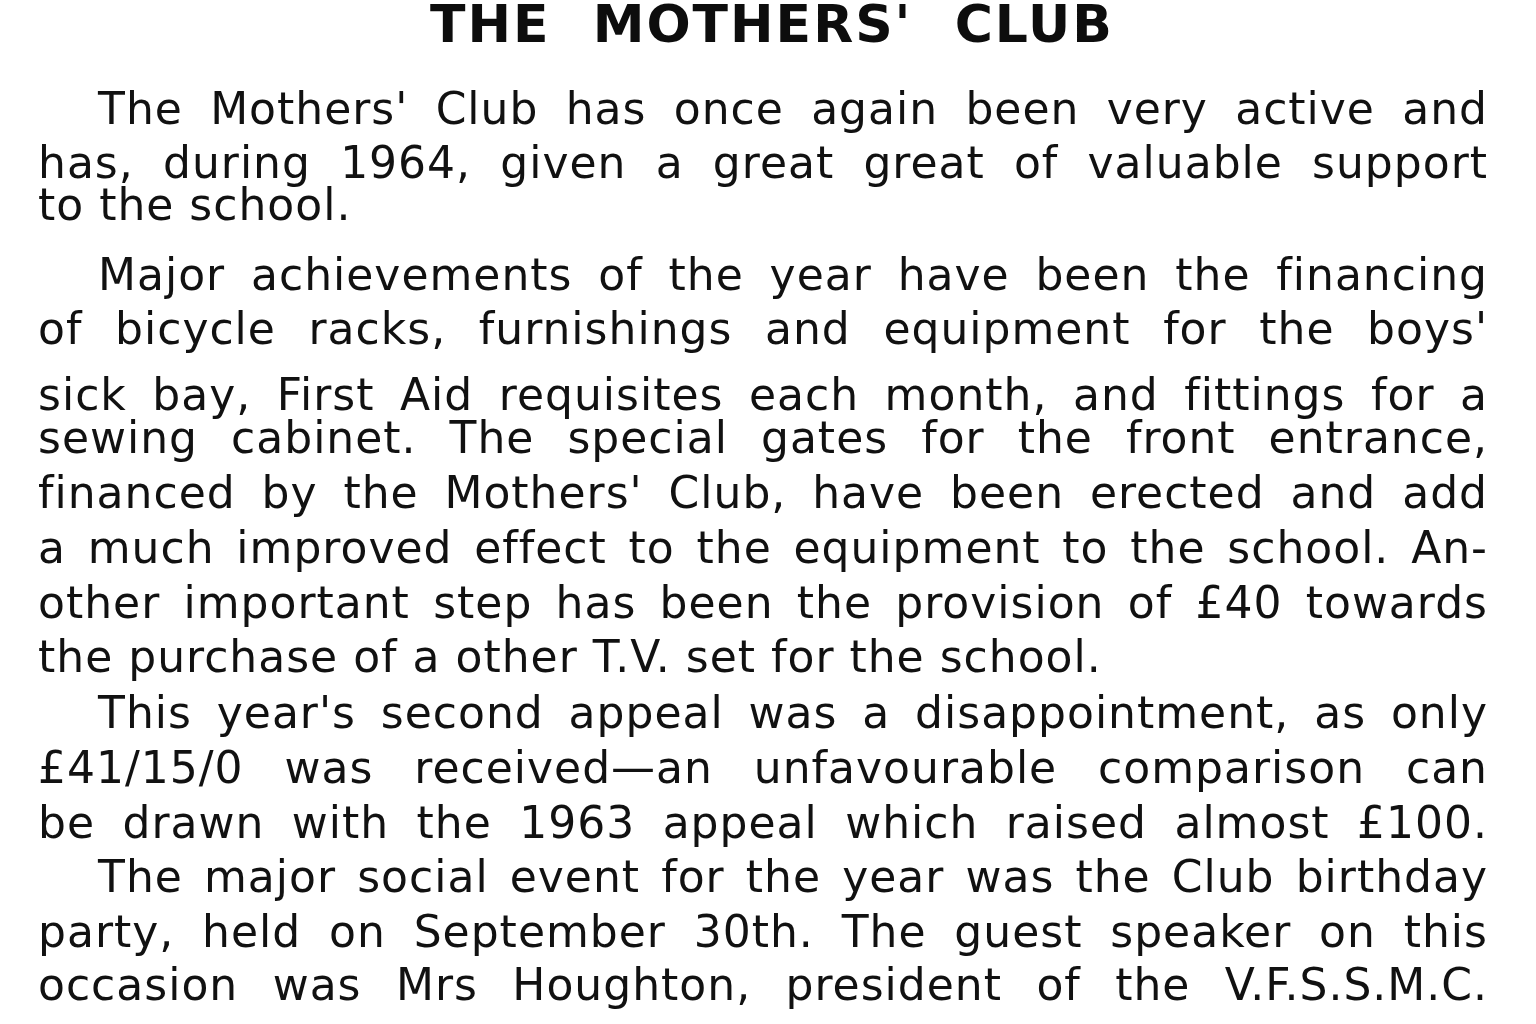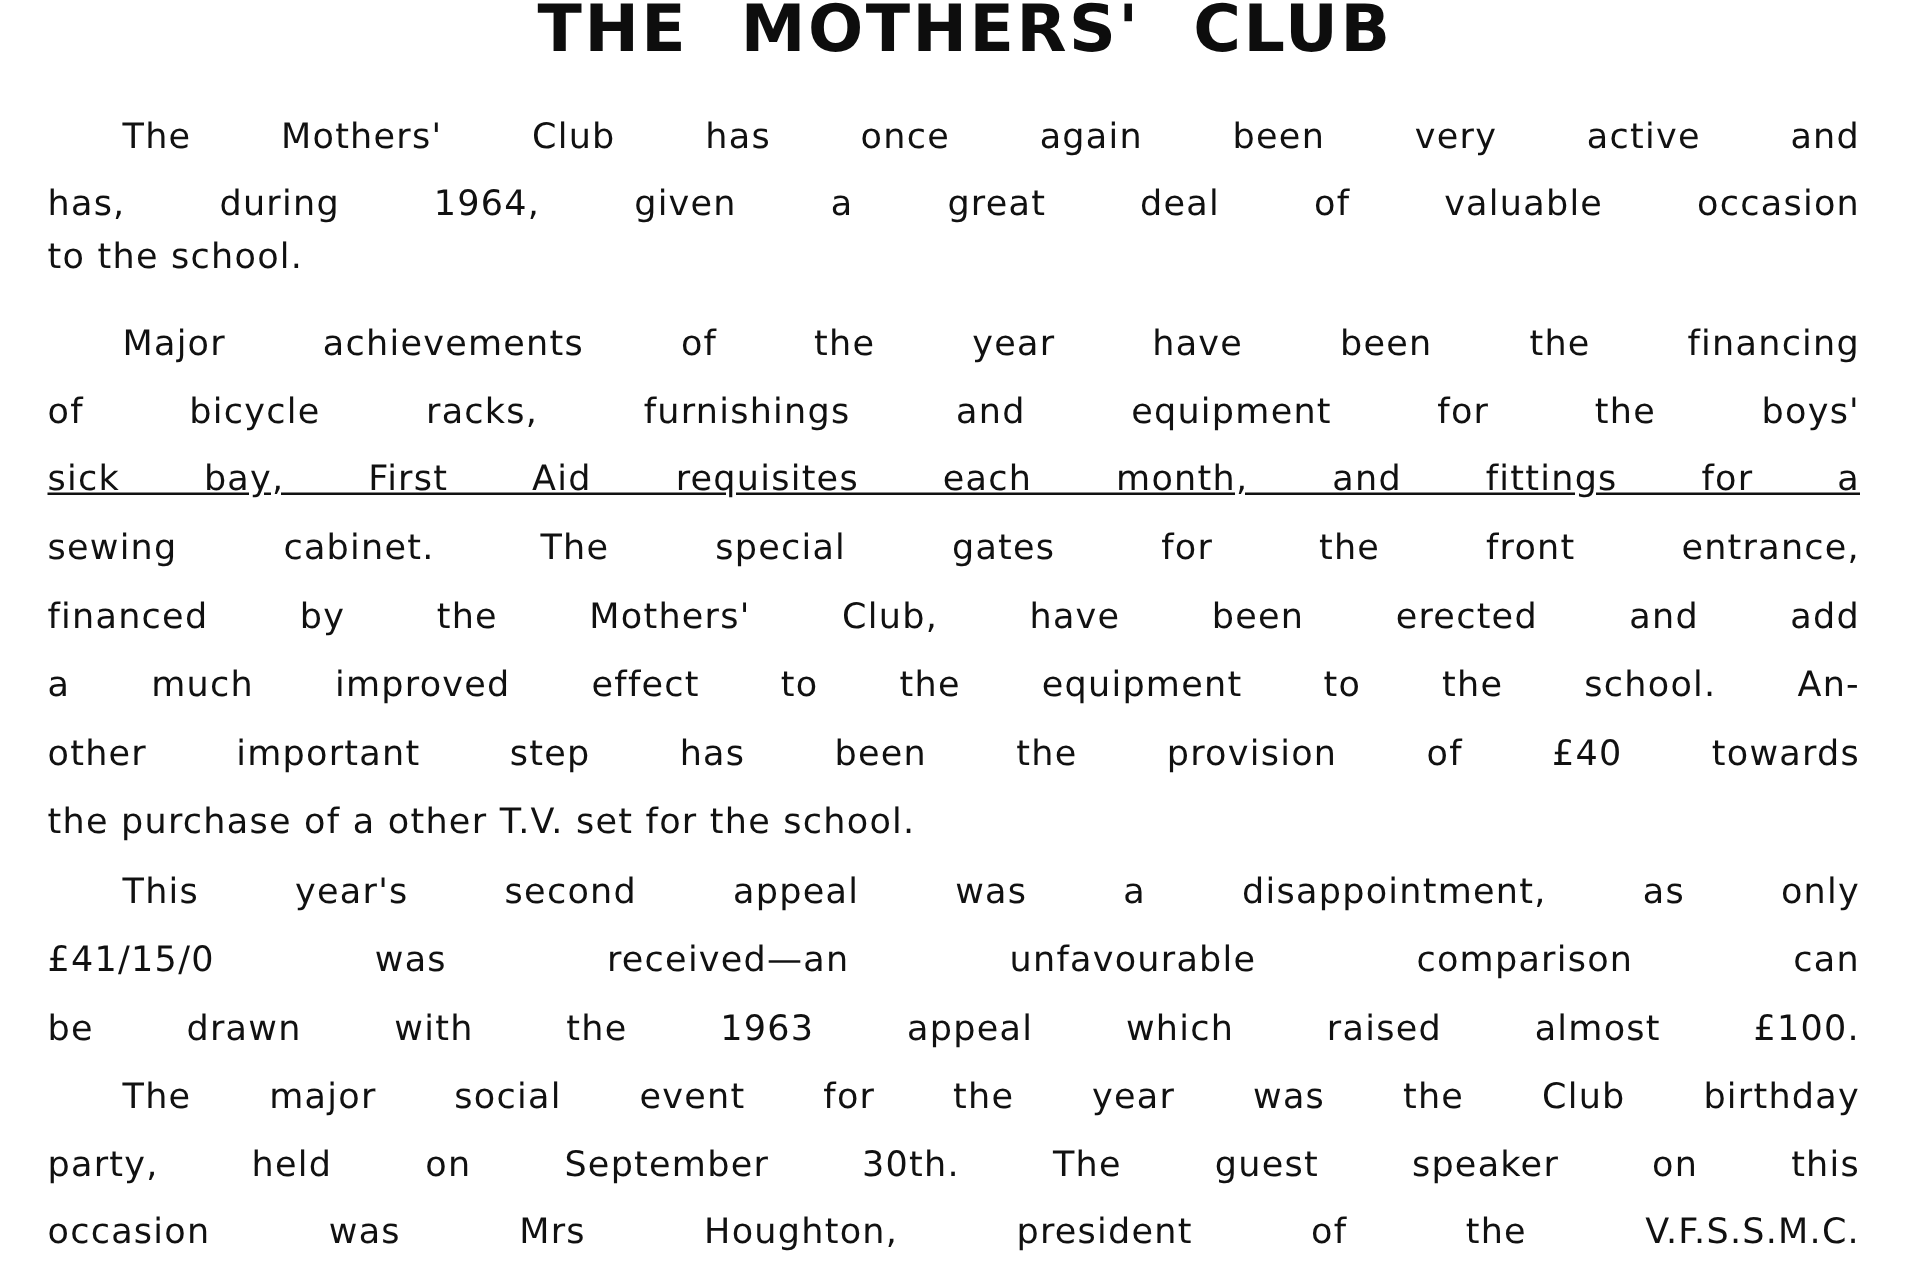--- a/index.html
+++ b/index.html
@@ -35,21 +35,21 @@
       word-spacing: 22px;
       line-height: 64px;
       color: #0d0d0d;
       margin: 0;
       padding-left: 4px;
     }
     .line {
       position: absolute;
       left: 38px;
       width: 1450px;
-      font-size: 28px;
+      font-size: 44px;
       line-height: 54px;
       height: 54px;
       white-space: nowrap;
       text-align: justify;
       text-align-last: justify;
       letter-spacing: 1px;
       color: #111111;
       overflow: visible;
     }
     .line.indent {
@@ -61,28 +61,28 @@
     }
   </style>
 </head>
 <body>
 
 <div class="page">
   <h1 class="title">THE MOTHERS' CLUB</h1>
 
   <div>
     <div class="line indent" style="top:82px;">The Mothers' Club has once again been very active and</div>
-    <div class="line" style="top:136px;">has, during 1964, given a great deal of valuable occasion</div>
+    <div class="line" style="top:136px;">has, during 1964, given a great great of valuable support</div>
     <div class="line last" style="top:178px;">to the school.</div>
   </div>
 
   <div>
     <div class="line indent" style="top:248px;">Major achievements of the year have been the financing</div>
     <div class="line" style="top:302px;">of bicycle racks, furnishings and equipment for the boys'</div>
-    <div class="line" style="top:356px;text-decoration:underline;">sick bay, First Aid requisites each month, and fittings for a</div>
+    <div class="line" style="top:368px;">sick bay, First Aid requisites each month, and fittings for a</div>
     <div class="line" style="top:411px;">sewing cabinet.  The special gates for the front entrance,</div>
     <div class="line" style="top:466px;">financed by the Mothers' Club, have been erected and add</div>
     <div class="line" style="top:521px;">a much improved effect to the equipment to the school.  An-</div>
     <div class="line" style="top:576px;">other important step has been the provision of £40 towards</div>
     <div class="line last" style="top:630px;">the purchase of a other T.V. set for the school.</div>
   </div>
 
   <div>
     <div class="line indent" style="top:686px;">This year's second appeal was a disappointment, as only</div>
     <div class="line" style="top:741px;">£41/15/0 was received—an unfavourable comparison can</div>

